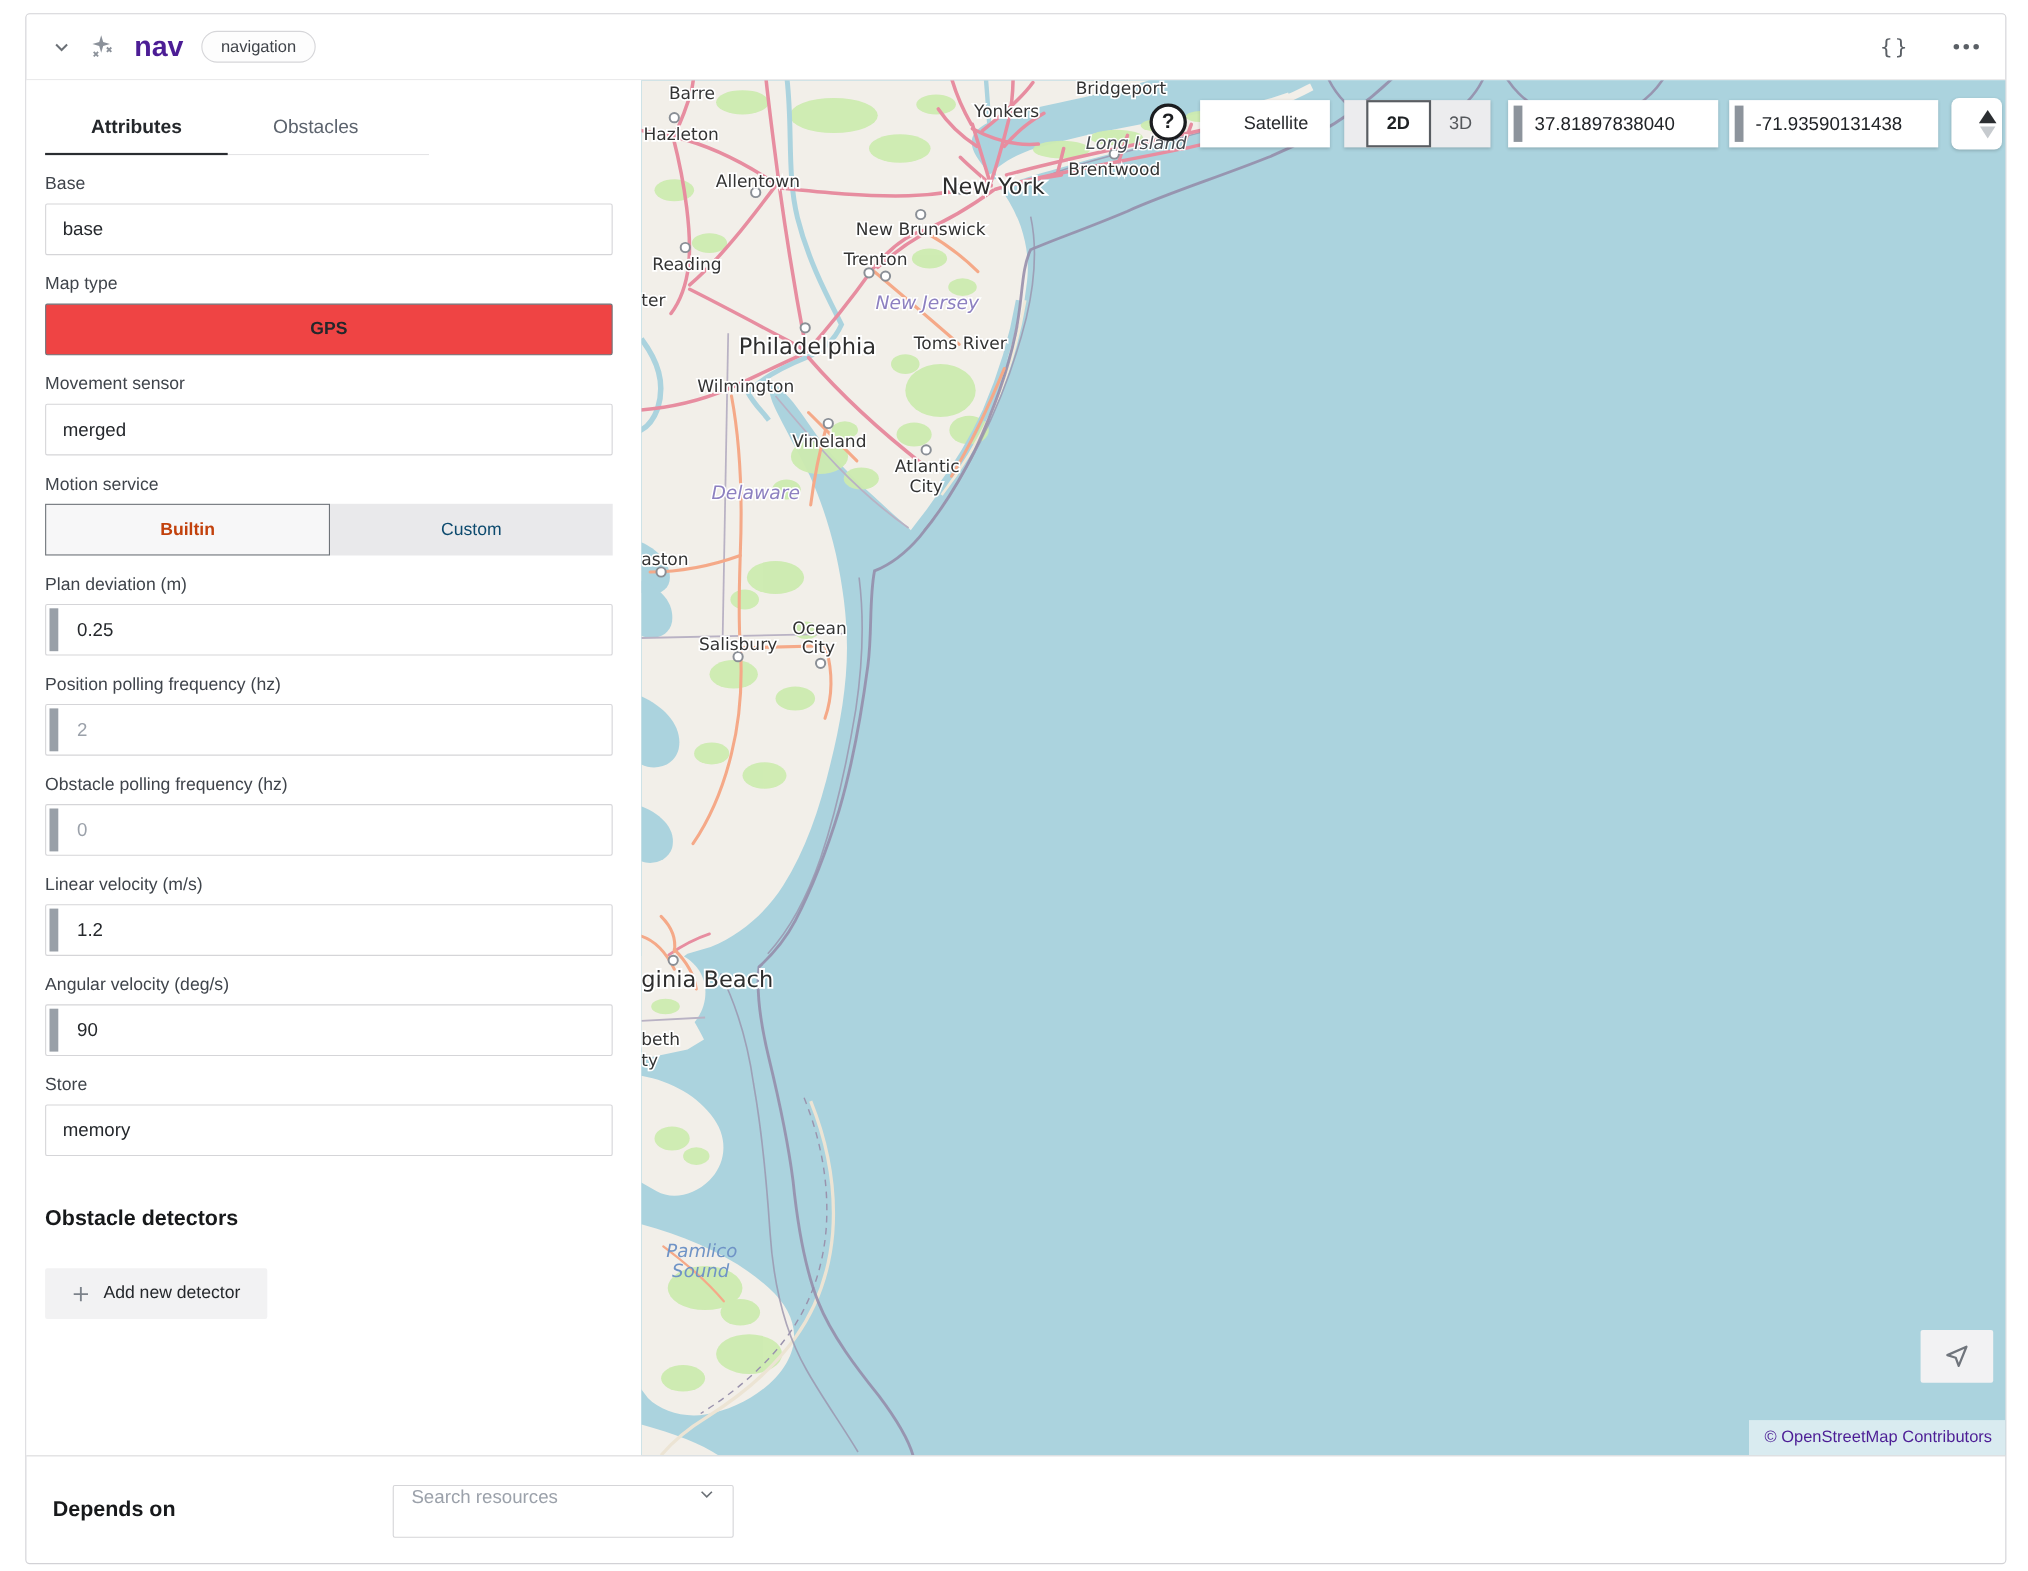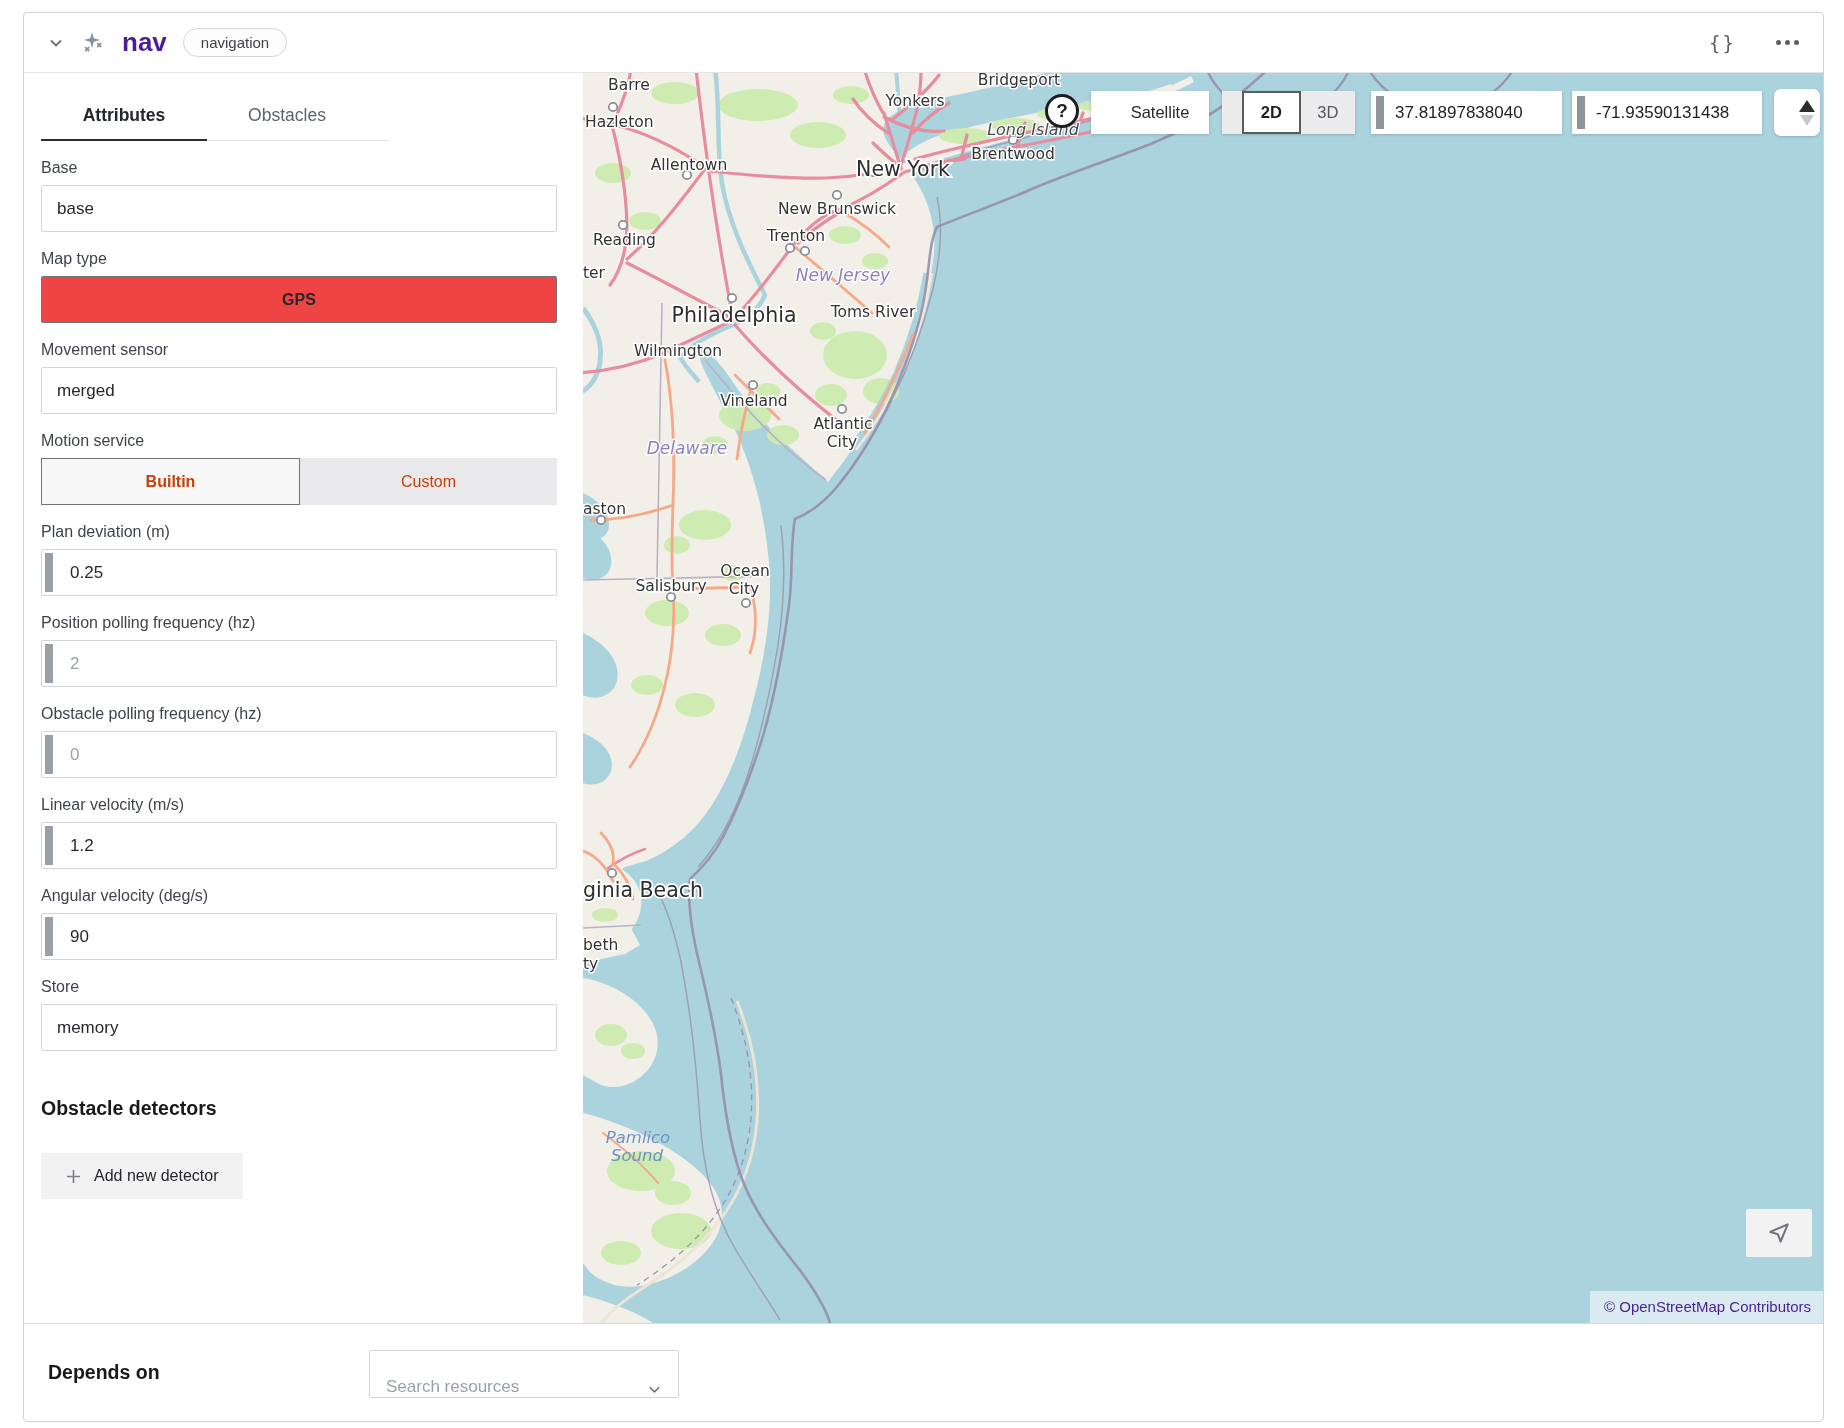--- a/index.html
+++ b/index.html
@@ -39,21 +39,21 @@
   .inp.num { padding-left:28px; }
   .inp.num::before { content:""; position:absolute; left:3px; top:3px; bottom:3px; width:8px;
                      background:#99a0a8; }
   .inp.ph { color:#9ba1aa; }
 
   .btn-gps { width:100%; height:47px; background:#ef4444; border:1px solid #6f747a; border-radius:2px;
              font-weight:bold; font-size:16px; color:#24272b; display:flex; align-items:center; justify-content:center; cursor:pointer; }
   .seg { display:flex; width:100%; height:47px; }
   .seg .opt { flex:1; display:flex; align-items:center; justify-content:center; font-size:16px; cursor:pointer; }
   .seg .opt.sel { background:#f7f7f8; border:1px solid #6f747a; font-weight:bold; color:#c2410c; }
-  .seg .opt.uns { background:#e9e9eb; color:#c2410c; }
+  .seg .opt.uns { background:#e9e9eb; color:#0c4a6e; }
 
   .sec-h { margin-top:46px; font-size:19.5px; font-weight:bold; color:#17191b; }
   .add-btn { margin-top:33px; display:inline-flex; align-items:center; gap:12px; background:#f2f2f3;
              border:none; border-radius:2px; padding:0 24px; height:46px; font-size:16px; color:#24272b; cursor:pointer; }
   .add-btn .plus { color:#7c828a; display:flex; }
 
   
   .map { position:absolute; left:559px; top:60px; width:1240px; height:1250px; background:#abd3de; overflow:hidden; }
   .map svg.base { position:absolute; left:0; top:0; }
 
@@ -87,21 +87,21 @@
   .lbl-state { font-size:17px; font-style:italic; fill:#8d80c0; stroke:#fff; stroke-width:2.6px; paint-order:stroke; text-anchor:middle; }
   .lbl-water { font-size:16.5px; font-style:italic; fill:#6f93c6; stroke:none; text-anchor:middle; }
   .lbl-island { font-size:16px; font-style:italic; fill:#45494f; stroke:#fff; stroke-width:2.4px; paint-order:stroke; text-anchor:middle; }
   .a-start { text-anchor:start; }
 
   
   .foot { position:absolute; left:0; top:1310px; right:0; height:98px; border-top:1px solid #d9d9db;
           display:flex; align-items:center; padding-left:24px; }
   .foot .dep { font-size:19.5px; font-weight:bold; color:#17191b; }
   .dd { position:absolute; left:333px; top:26px; width:310px; height:48px; border:1px solid #d5d5d8; border-radius:2px;
-        display:flex; align-items:flex-end; padding:0 16px; font-size:17px; color:#9ba1aa; cursor:pointer;margin-left:12px; }
+        display:flex; align-items:flex-start; padding:0 16px; font-size:17px; color:#9ba1aa; cursor:pointer; }
   .dd .sp { flex:1; }
   .dd svg { color:#6b7076; }
 </style>
 </head>
 <body>
 
 <div id="page">
   <div class="card">
 
     <div class="hdr">

